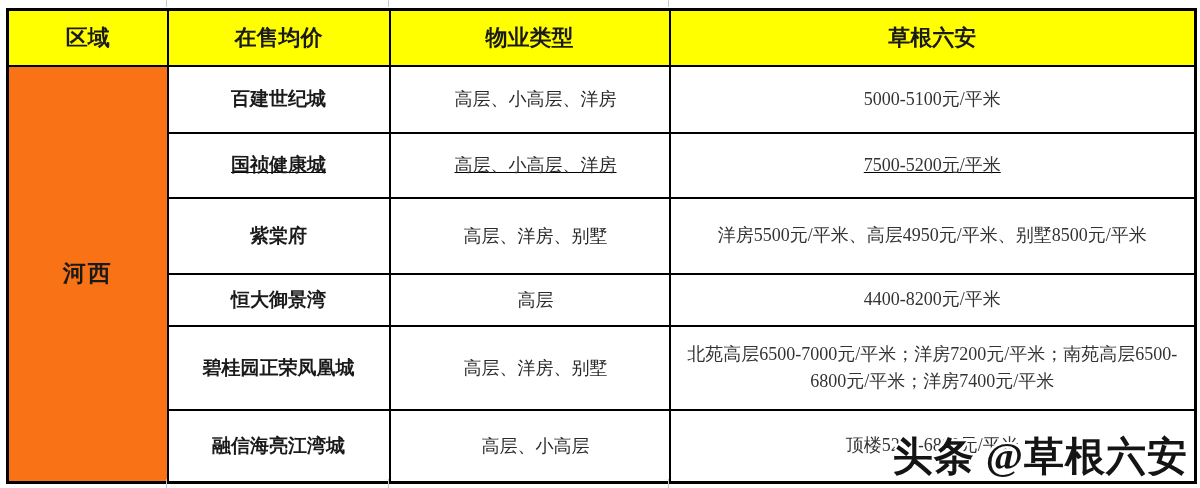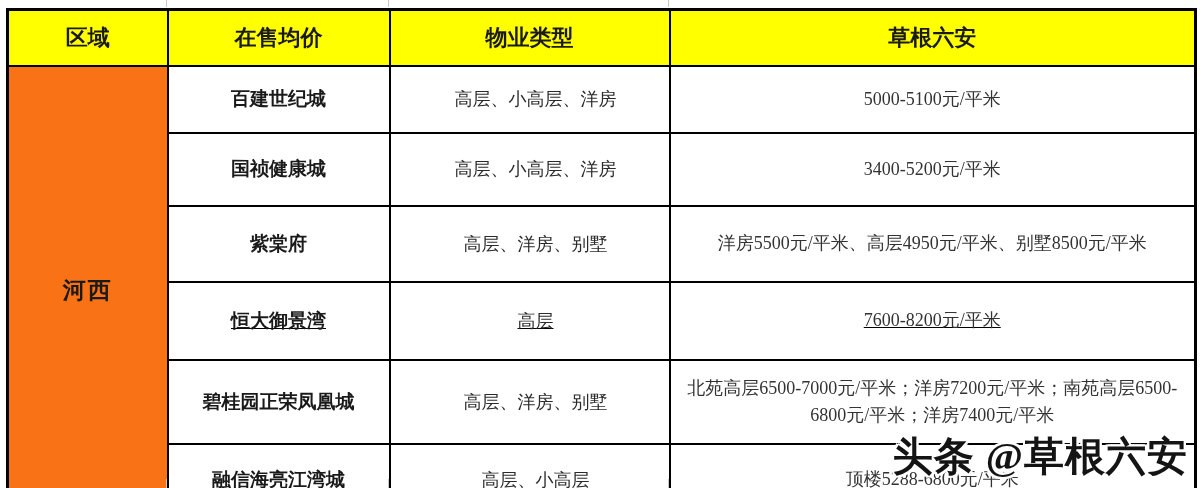--- a/index.html
+++ b/index.html
@@ -42,23 +42,23 @@
     background: #f97316;
     font-size: 23px;
     font-weight: bold;
     letter-spacing: 2px;
   }
   td.name-cell { font-size: 19px; font-weight: bold; }
   td.type-cell { font-size: 18px; color: #2a2a2a; padding-left: 12px; }
   td.price-cell { font-size: 18px; color: #333; padding: 4px 8px; line-height: 1.5; }
 
   tr.r1 { height: 67px; }
-  tr.r2 { height: 73px; }
+  tr.r2 { height: 65px; text-decoration: underline; }
   tr.r3 { height: 76px; }
-  tr.r4 { height: 78px; text-decoration: underline; }
+  tr.r4 { height: 52px; }
   tr.r5 { height: 84px; }
   tr.r6 { height: 73px; }
 
   .watermark {
     position: absolute;
     right: 12px; bottom: 4px;
     font-size: 40px;
     font-weight: bold;
     color: #141414;
     white-space: nowrap;
@@ -97,31 +97,31 @@
     <tbody>
       <tr class="r1">
         <td class="region-cell" rowspan="6">河西</td>
         <td class="name-cell">百建世纪城</td>
         <td class="type-cell">高层、小高层、洋房</td>
         <td class="price-cell">5000-5100元/平米</td>
       </tr>
       <tr class="r2">
         <td class="name-cell">国祯健康城</td>
         <td class="type-cell">高层、小高层、洋房</td>
-        <td class="price-cell">3400-5200元/平米</td>
+        <td class="price-cell">7500-5200元/平米</td>
       </tr>
       <tr class="r3">
         <td class="name-cell">紫棠府</td>
         <td class="type-cell">高层、洋房、别墅</td>
         <td class="price-cell">洋房5500元/平米、高层4950元/平米、别墅8500元/平米</td>
       </tr>
       <tr class="r4">
         <td class="name-cell">恒大御景湾</td>
         <td class="type-cell">高层</td>
-        <td class="price-cell">7600-8200元/平米</td>
+        <td class="price-cell">4400-8200元/平米</td>
       </tr>
       <tr class="r5">
         <td class="name-cell">碧桂园正荣凤凰城</td>
         <td class="type-cell">高层、洋房、别墅</td>
         <td class="price-cell">北苑高层6500-7000元/平米；洋房7200元/平米；南苑高层6500-6800元/平米；洋房7400元/平米</td>
       </tr>
       <tr class="r6">
         <td class="name-cell">融信海亮江湾城</td>
         <td class="type-cell">高层、小高层</td>
         <td class="price-cell">顶楼5288-6800元/平米</td>

